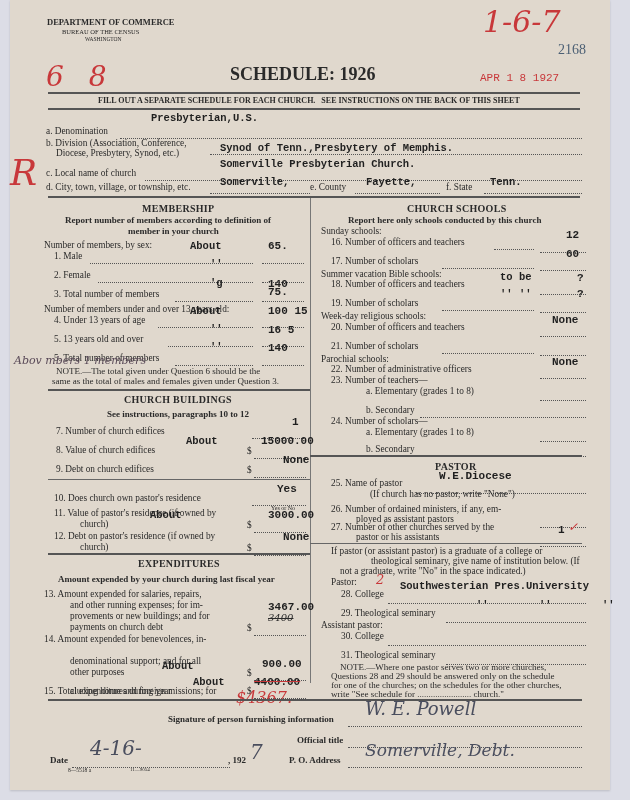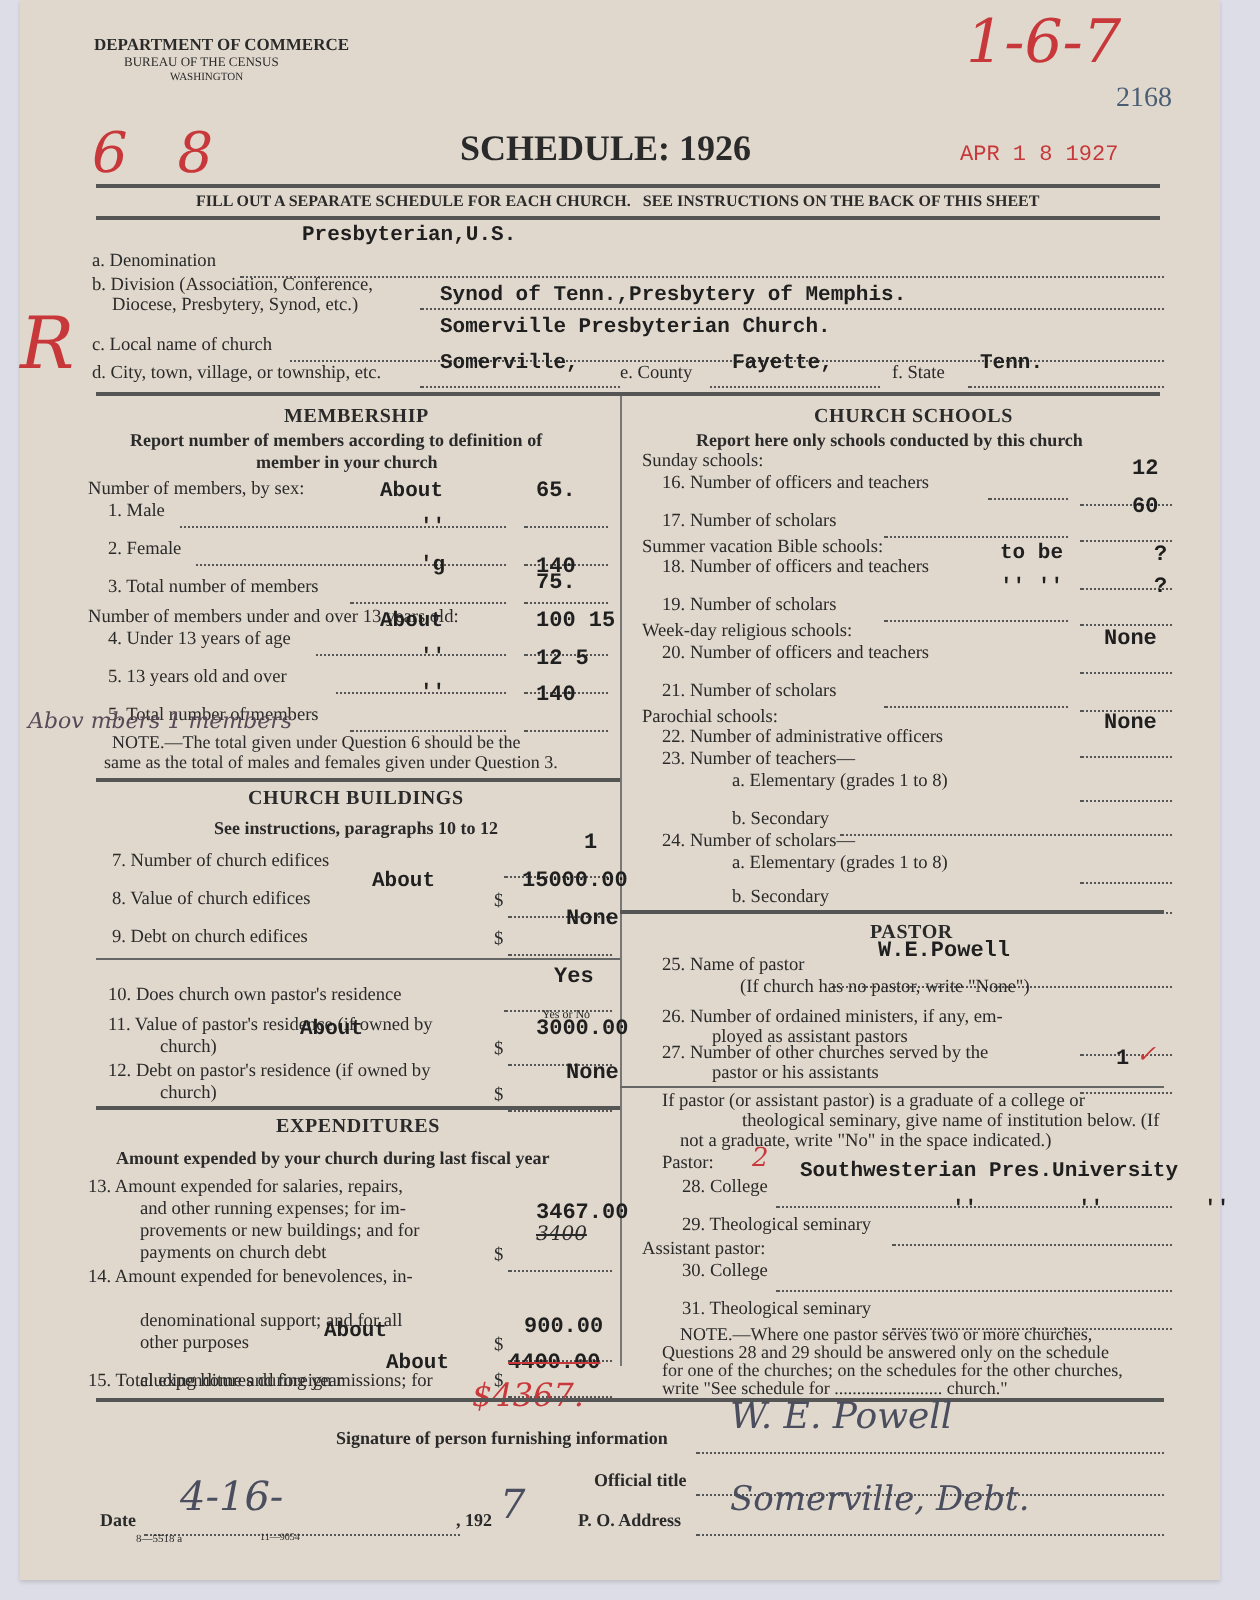--- a/index.html
+++ b/index.html
@@ -91,21 +91,21 @@
   <div class="abs lbl" style="left:34px;top:304px;">Number of members under and over 13 years old:</div>
   <div class="abs lbl" style="left:44px;top:315px;">4. Under 13 years of age</div>
   <div class="field" style="left:148px;top:315px;width:95px;"></div>
   <div class="abs tw" style="left:180px;top:305px;font-size:10.5px;">About</div>
   <div class="abs tw" style="left:258px;top:305px;font-size:11px;">100 15</div>
   <div class="field" style="left:252px;top:315px;width:42px;"></div>
 
   <div class="abs lbl" style="left:44px;top:334px;">5. 13 years old and over</div>
   <div class="field" style="left:158px;top:334px;width:85px;"></div>
   <div class="abs tw" style="left:200px;top:323px;font-size:10.5px;">''</div>
-  <div class="abs tw" style="left:258px;top:324px;font-size:11px;">12 5</div>
+  <div class="abs tw" style="left:258px;top:324px;font-size:11px;">16 5</div>
   <div class="field" style="left:252px;top:334px;width:42px;"></div>
 
   <div class="abs lbl" style="left:44px;top:353px;">5. Total number of members</div>
   <div class="field" style="left:165px;top:353px;width:78px;"></div>
   <div class="abs tw" style="left:200px;top:341px;font-size:10.5px;">''</div>
   <div class="abs tw" style="left:258px;top:342px;font-size:11px;">140</div>
   <div class="field" style="left:252px;top:353px;width:42px;"></div>
 
   <div class="abs hand" style="left:4px;top:354px;font-size:11px;color:#5a4a58;">Abov mbers 1 members</div>
   <div class="abs small" style="left:46px;top:366px;">NOTE.—The total given under Question 6 should be the</div>
@@ -230,21 +230,21 @@
   <div class="abs lbl" style="left:321px;top:416px;">24. Number of scholars—</div>
   <div class="abs lbl" style="left:356px;top:427px;">a. Elementary (grades 1 to 8)</div>
   <div class="field" style="left:530px;top:429px;width:46px;"></div>
   <div class="abs lbl" style="left:356px;top:444px;">b. Secondary</div>
   <div class="field" style="left:410px;top:444px;width:166px;"></div>
 
   <div class="rule" style="left:300px;top:455px;width:272px;"></div>
 
   <div class="abs hdr" style="left:425px;top:461px;">PASTOR</div>
   <div class="abs lbl" style="left:321px;top:478px;">25. Name of pastor</div>
-  <div class="abs tw" style="left:429px;top:470px;font-size:11px;">W.E.Powell</div>
+  <div class="abs tw" style="left:429px;top:470px;font-size:11px;">W.E.Diocese</div>
   <div class="field" style="left:406px;top:481px;width:170px;"></div>
   <div class="abs lbl" style="left:360px;top:489px;">(If church has no pastor, write "None")</div>
 
   <div class="abs lbl" style="left:321px;top:504px;">26. Number of ordained ministers, if any, em-</div>
   <div class="abs lbl" style="left:346px;top:514px;">ployed as assistant pastors</div>
   <div class="field" style="left:530px;top:515px;width:46px;"></div>
 
   <div class="abs lbl" style="left:321px;top:522px;">27. Number of other churches served by the</div>
   <div class="abs lbl" style="left:346px;top:532px;">pastor or his assistants</div>
   <div class="abs tw" style="left:548px;top:524px;font-size:11px;">1</div>

